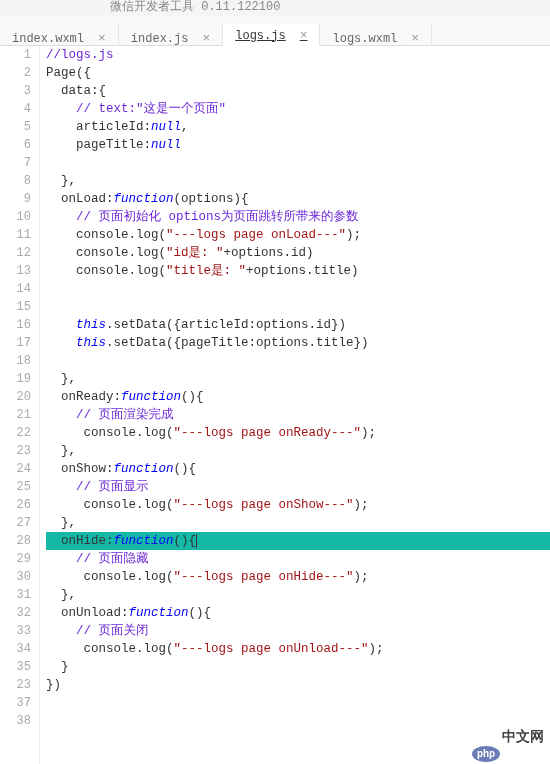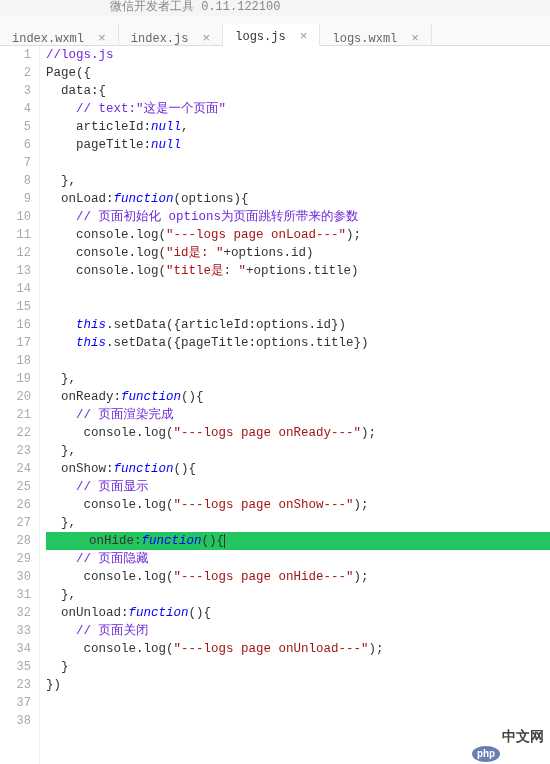--- a/index.html
+++ b/index.html
@@ -32,21 +32,22 @@
   color: #666;
   font-size: 12px;
   border-right: 1px solid #e5e5e5;
   cursor: pointer;
   height: 100%;
   margin-top: 8px;
 }
 .tab.active {
   background: #fff;
   color: #333;
-  border-bottom: 4px solid #0c4a6e;
+  border-bottom: 6px solid #0c4a6e;
+  text-decoration: underline;
 }
 .tab .close {
   margin-left: 14px;
   color: #999;
   font-size: 13px;
 }
 .editor {
   display: flex;
   background: #fff;
   height: calc(100% - 46px);
@@ -64,21 +65,21 @@
 }
 .gutter div { height: 18px; line-height: 18px; }
 .code {
   flex: 1;
   padding-left: 6px;
   font-size: 12.5px;
   white-space: pre;
   color: #333;
 }
 .code .line { height: 18px; line-height: 18px; display: block; }
-.line-hl { background: #22c55e; padding-left: 28px; }
+.line-hl { background: #14b8a6; }
 .c-comment { color: #6d28d9; }
 .c-keyword { color: #0000ff; font-style: italic; }
 .c-string { color: #a31515; }
 .c-cursor { border-right: 1px solid #333; }
 .watermark1 {
   position: absolute;
   bottom: 20px;
   right: 18px;
   color: #e05a2a;
   font-family: Georgia, serif;

